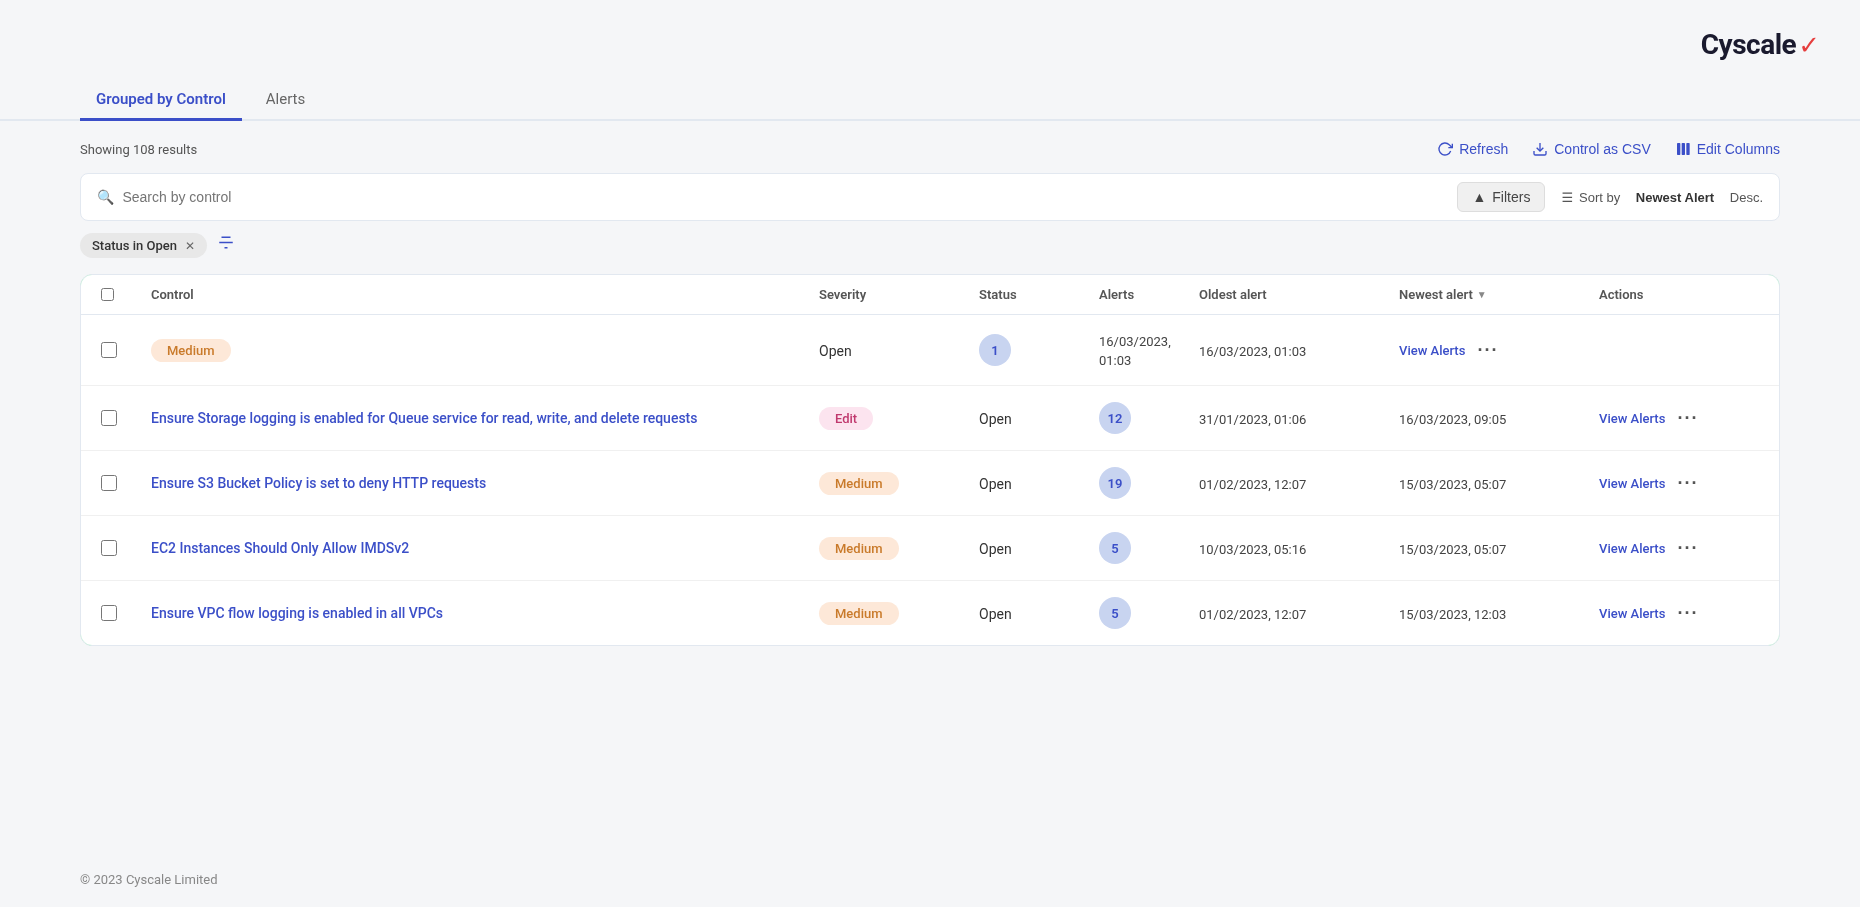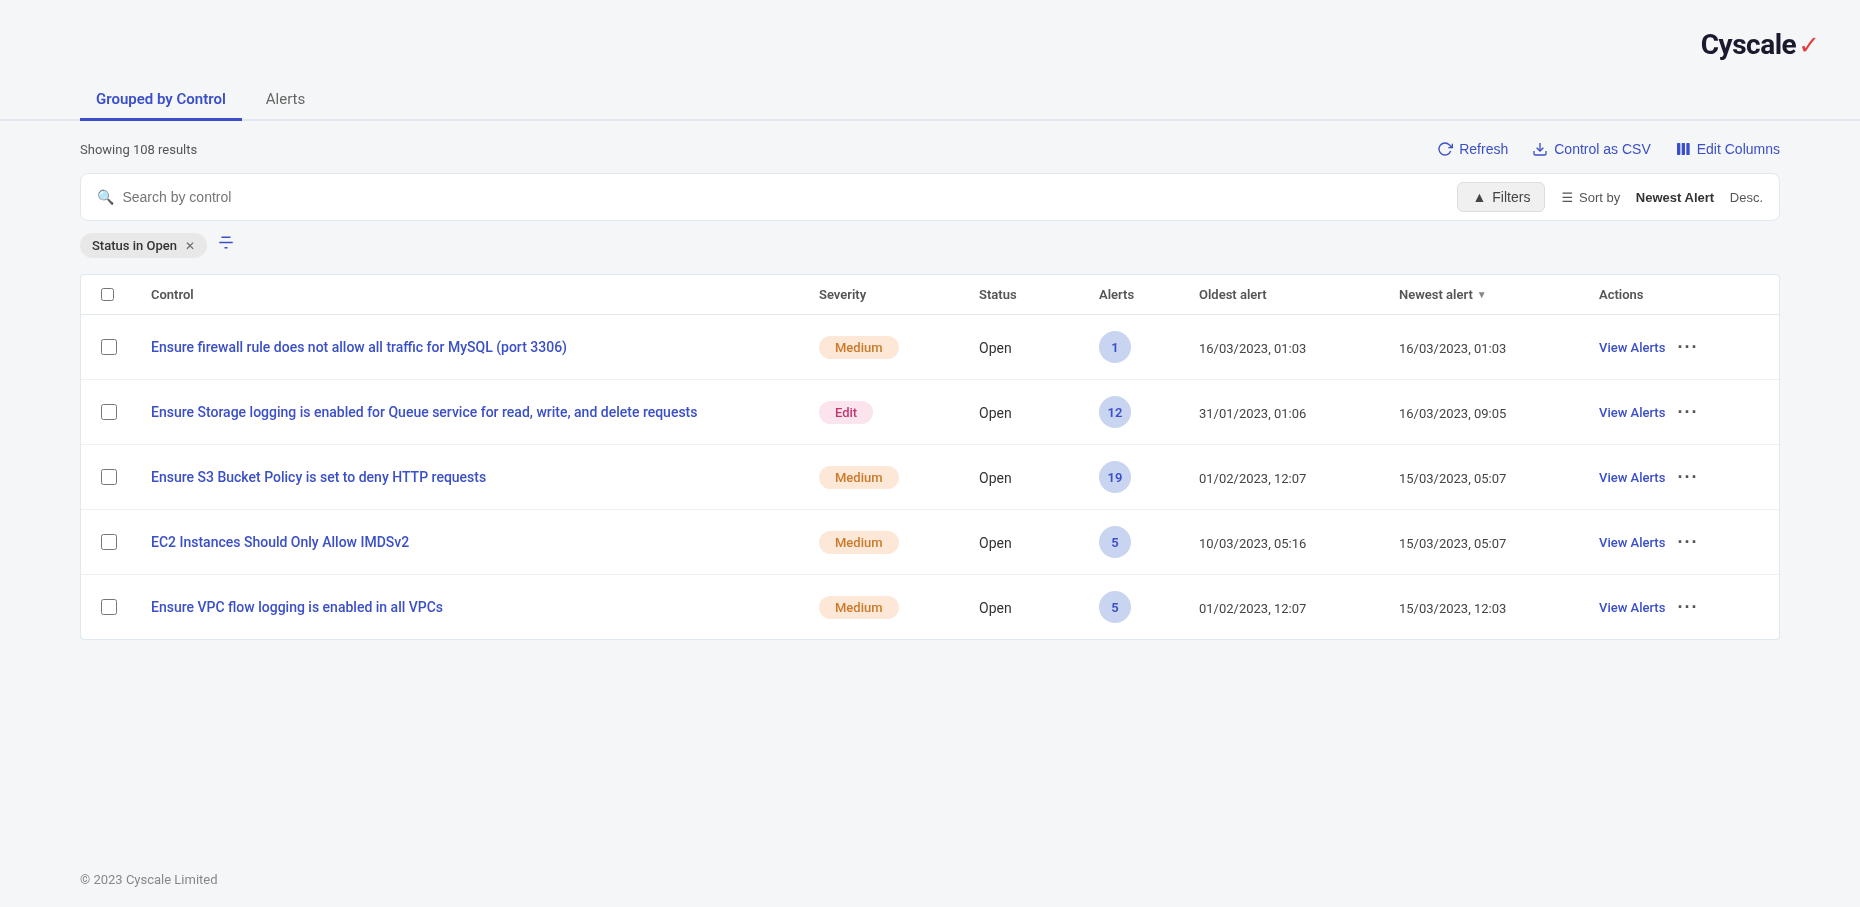--- a/index.html
+++ b/index.html
@@ -184,21 +184,21 @@
       color: #3b4fc8;
       font-size: 16px;
       background: none;
       border: none;
     }
 
     
     .data-table {
       background: #86efac;
       border: 1px solid #e2e8f0;
-      border-radius: 4px;
+      border-radius: 12px;
       overflow: hidden;
     }
     .table-header {
       display: grid;
       grid-template-columns: 50px 1fr 160px 120px 100px 200px 200px 160px;
       padding: 12px 20px;
       border-bottom: 1px solid #e2e8f0;
       background: #fff;
     }
     .col-header {
@@ -418,23 +418,20 @@
           <span>Actions</span>
         </div>
       </div>
 
       <div id="table-body">
           <div class="table-row">
       <div class="cell-checkbox">
         <input type="checkbox" style="">
       </div>
       <div>
-        <a class="control-link">Ensure firewall rule does not allow all traffic for MySQL (port 3306)</a>
-      </div>
-      <div>
         <span class="severity-badge severity-medium">Medium</span>
       </div>
       <div>
         <span class="status-text">Open</span>
       </div>
       <div>
         <span class="alerts-badge">1</span>
       </div>
       <div>
         <span class="date-text">16/03/2023, 01:03</span>

